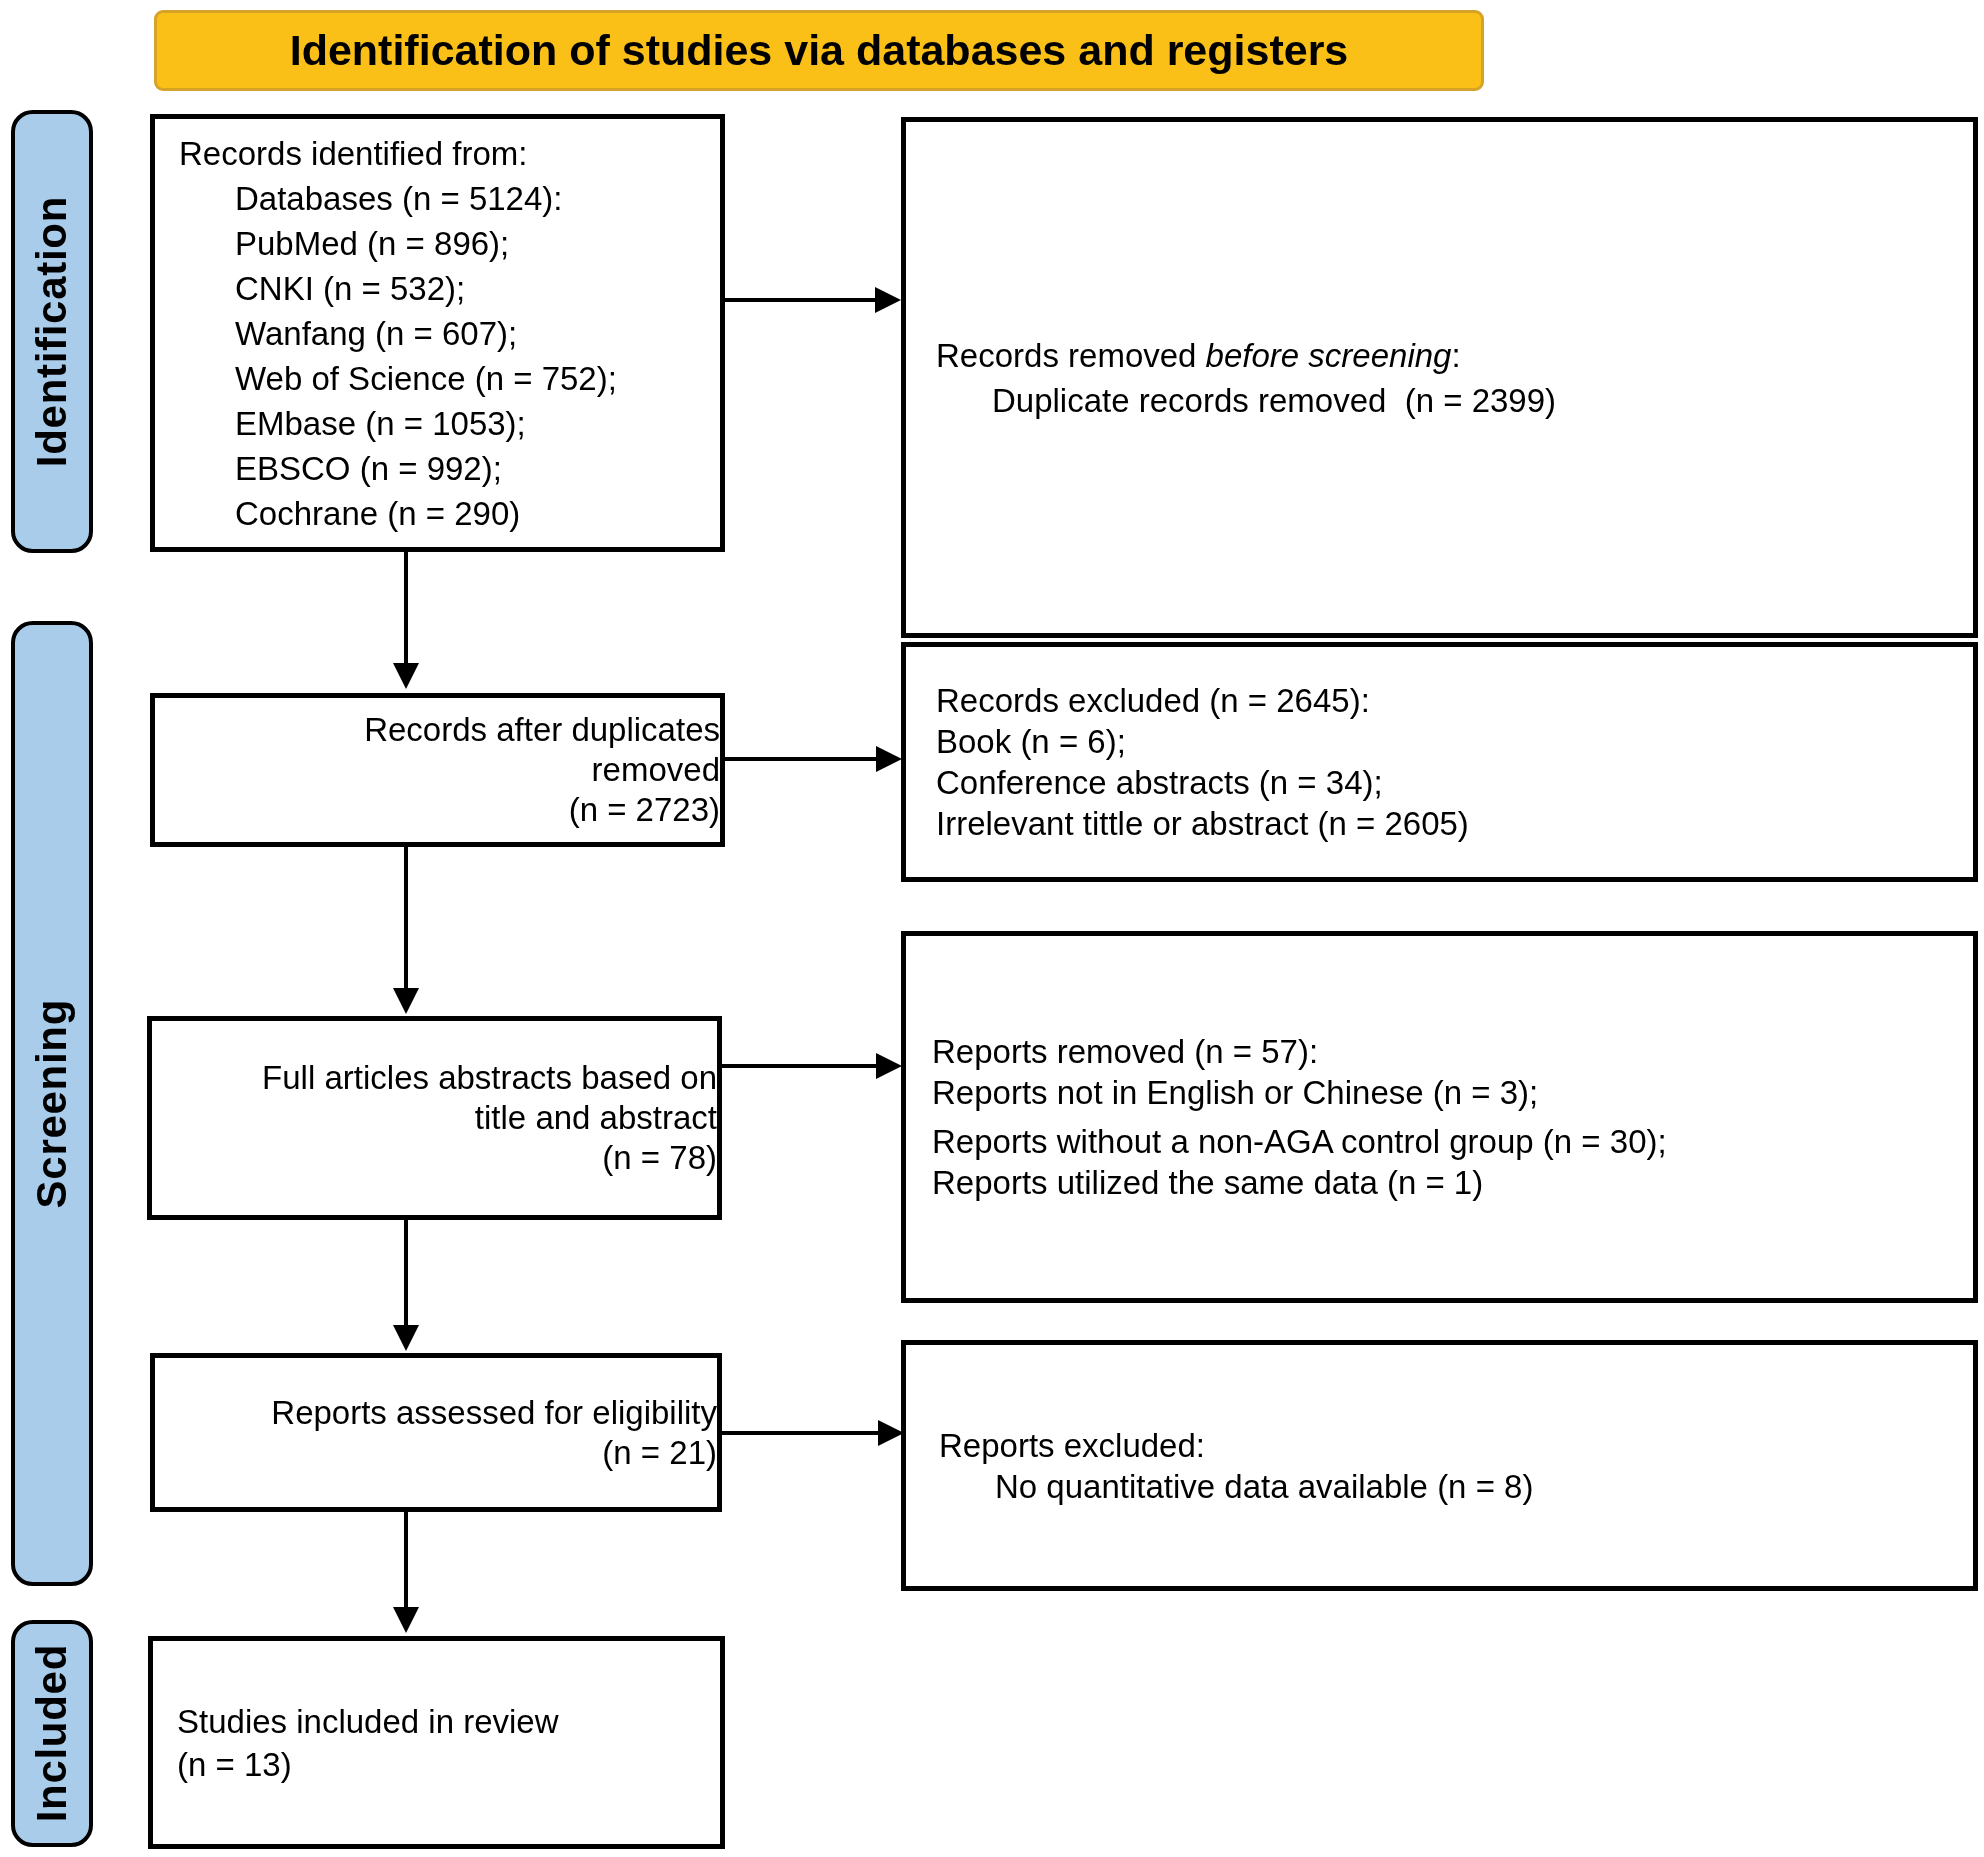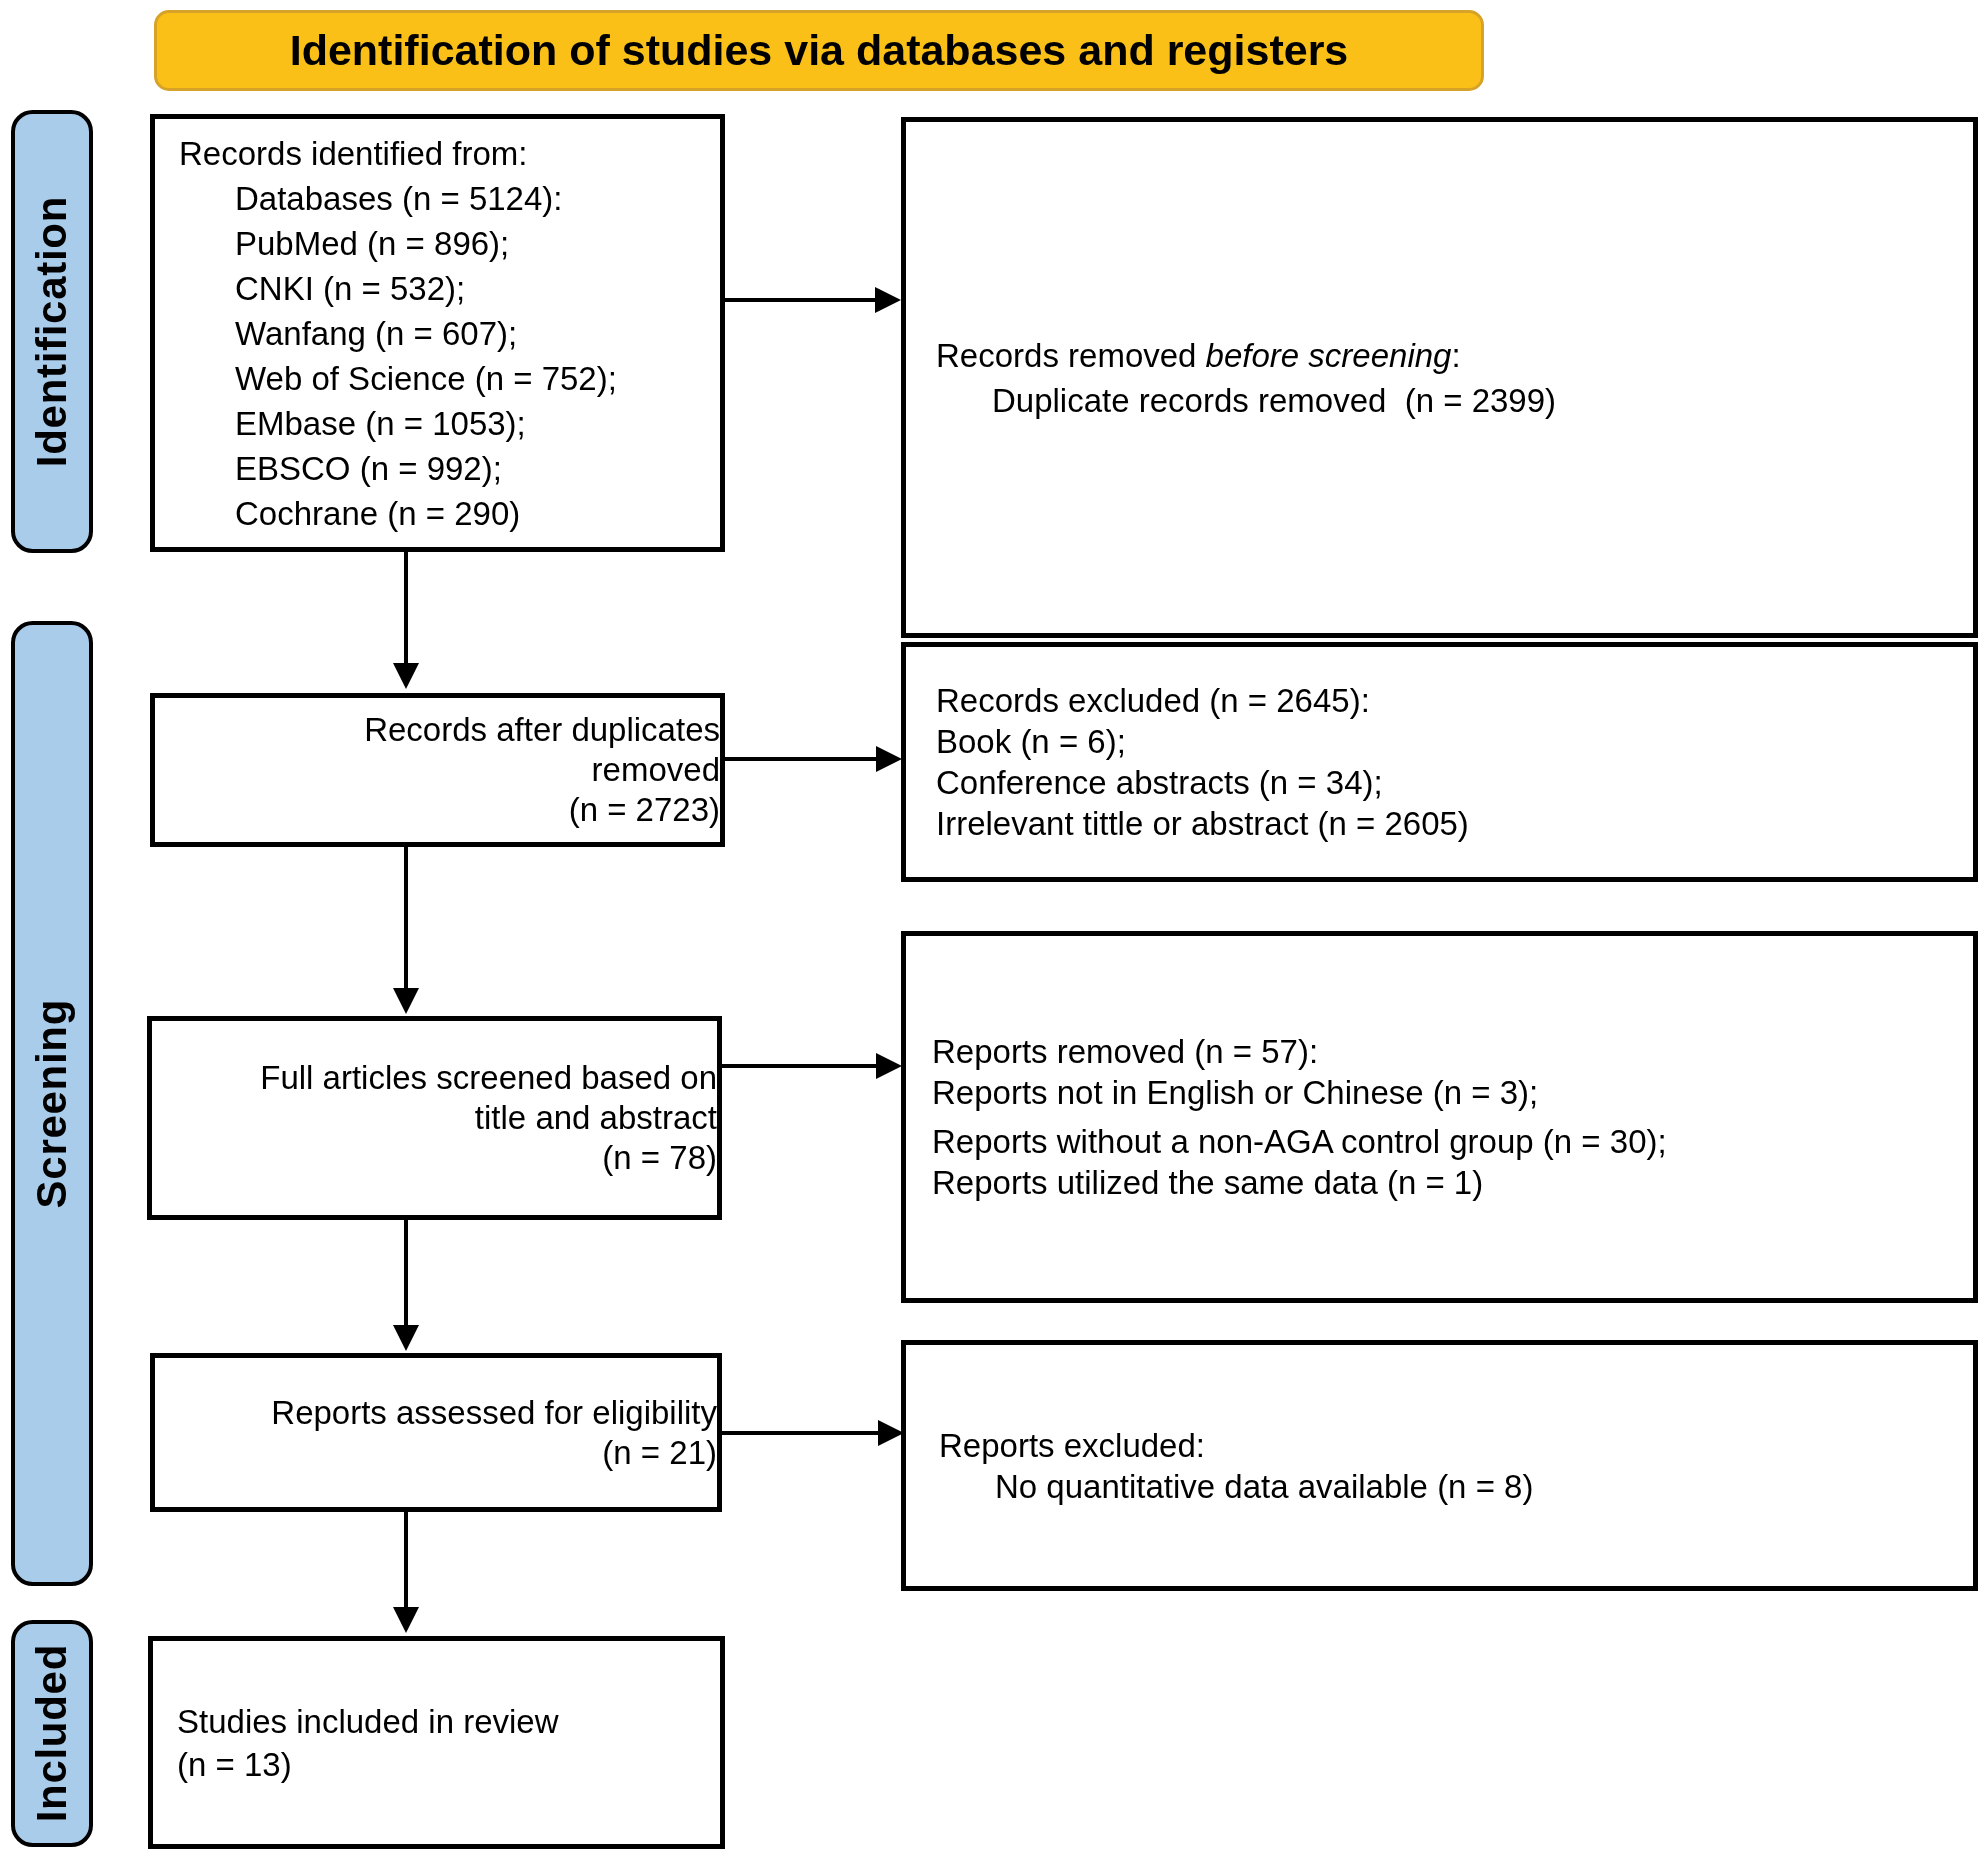--- a/index.html
+++ b/index.html
@@ -10,21 +10,21 @@
     background: #ffffff;
     font-family: "Liberation Sans", sans-serif;
     color: #000000;
     font-size: 33px;
   }
   .banner {
     position: absolute;
     left: 154px; top: 10px; width: 1330px; height: 81px;
     background: var(--banner-fill, #FBC018);
     border: 3.6px solid var(--banner-border, #D6A228);
-    border-radius: 15px;
+    border-radius: 9px;
     box-sizing: border-box;
     display: flex; align-items: center; justify-content: center;
     font-weight: bold; font-size: 43px;
   }
   .stage {
     position: absolute;
     left: 10.8px; width: 82px;
     background: var(--stage-fill, #A9CCEB);
     border: 4.3px solid var(--stage-border, #000000);
     border-radius: 21.7px;
@@ -144,21 +144,21 @@
   </div>
 
   <div class="fbox left-align lh57 box-records-excluded">
     <div class="line">Records excluded (n = 2645):</div>
     <div class="line">Book (n = 6);</div>
     <div class="line">Conference abstracts (n = 34);</div>
     <div class="line">Irrelevant tittle or abstract (n = 2605)</div>
   </div>
 
   <div class="fbox center-align lh56 box-full-articles">
-    <div class="line">Full articles screened based on</div>
+    <div class="line">Full articles abstracts based on</div>
     <div class="line">title and abstract</div>
     <div class="line">(n = 78)</div>
   </div>
 
   <div class="fbox left-align lh57 box-reports-removed">
     <div class="line">Reports removed (n = 57):</div>
     <div class="line">Reports not in English or Chinese (n = 3);</div>
     <div class="line gap-top">Reports without a non-AGA control group (n = 30);</div>
     <div class="line">Reports utilized the same data (n = 1)</div>
   </div>

